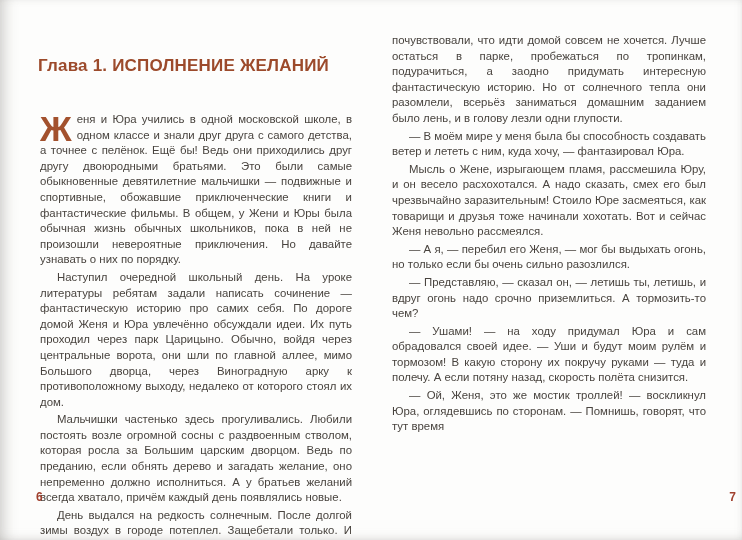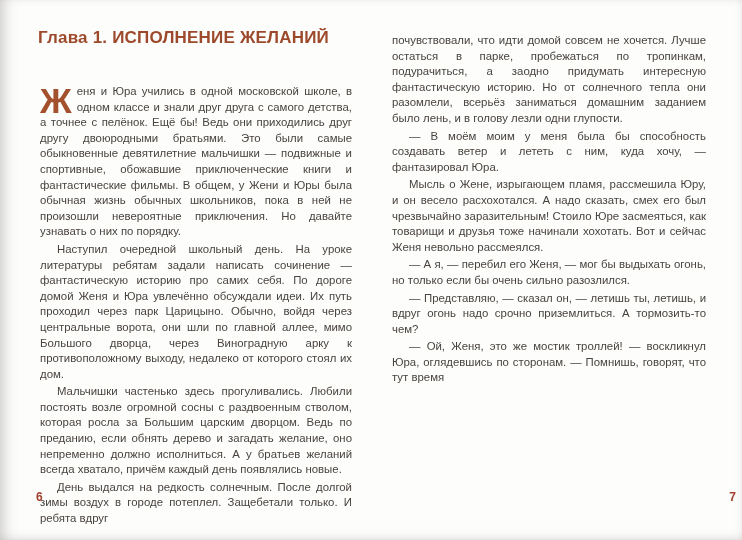--- a/index.html
+++ b/index.html
@@ -20,21 +20,21 @@
   }
   .page{
     position:absolute;
     top:0;
     width:316px;
     height:540px;
   }
   .page-left{left:38px;}
   .page-right{left:390px;width:318px;}
   .chapter-title{
-    margin:28px 0 0 0;
+    margin:56px 0 0 0;
     font-size:17px;
     font-weight:bold;
     letter-spacing:.2px;
     color:#9c4a2b;
   }
   .body-text{
     margin-top:0;
     font-size:11.4px;
     line-height:15.6px;
     color:#48433e;
@@ -75,24 +75,25 @@
       </p>
       <p class="indent">Наступил очередной школьный день. На уроке литературы ребятам задали написать сочинение — фантастическую историю про самих себя. По дороге домой Женя и Юра увлечённо обсуждали идеи. Их путь проходил через парк Царицыно. Обычно, войдя через центральные ворота, они шли по главной аллее, мимо Большого дворца, через Виноградную арку к противоположному выходу, недалеко от которого стоял их дом.</p>
       <p class="indent">Мальчишки частенько здесь прогуливались. Любили постоять возле огромной сосны с раздвоенным стволом, которая росла за Большим царским дворцом. Ведь по преданию, если обнять дерево и загадать желание, оно непременно должно исполниться. А у братьев желаний всегда хватало, причём каждый день появлялись новые.</p>
       <p class="indent">День выдался на редкость солнечным. После долгой зимы воздух в городе потеплел. Защебетали только. И ребята вдруг</p>
     </div>
   </div>
 
   <div class="page page-right">
     <div class="body-text">
       <p>почувствовали, что идти домой совсем не хочется. Лучше остаться в парке, пробежаться по тропинкам, подурачиться, а заодно придумать интересную фантастическую историю. Но от солнечного тепла они разомлели, всерьёз заниматься домашним заданием было лень, и в голову лезли одни глупости.</p>
-      <p class="indent">— В моём моим у меня была бы способность создавать ветер и лететь с ним, куда хочу, — фантазировал Юра.</p>
+      <p class="indent">— В моём мире у меня была бы способность создавать ветер и лететь с ним, куда хочу, — фантазировал Юра.</p>
       <p class="indent">Мысль о Жене, изрыгающем пламя, рассмешила Юру, и он весело расхохотался. А надо сказать, смех его был чрезвычайно заразительным! Стоило Юре засмеяться, как товарищи и друзья тоже начинали хохотать. Вот и сейчас Женя невольно рассмеялся.</p>
       <p class="indent">— А я, — перебил его Женя, — мог бы выдыхать огонь, но только если бы очень сильно разозлился.</p>
       <p class="indent">— Представляю, — сказал он, — летишь ты, летишь, и вдруг огонь надо срочно приземлиться. А тормозить-то чем?</p>
+      <p class="indent">— Ушами! — на ходу придумал Юра и сам обрадовался своей идее. — Уши и будут моим рулём и тормозом! В какую сторону их покручу руками — туда и полечу. А если потяну назад, скорость полёта снизится.</p>
       <p class="indent">— Ой, Женя, это же мостик троллей! — воскликнул Юра, оглядевшись по сторонам. — Помнишь, говорят, что тут время</p>
     </div>
   </div>
 
   <div class="page-number page-number-left">6</div>
   <div class="page-number page-number-right">7</div>
 
 </div>
 
 </body></html>

